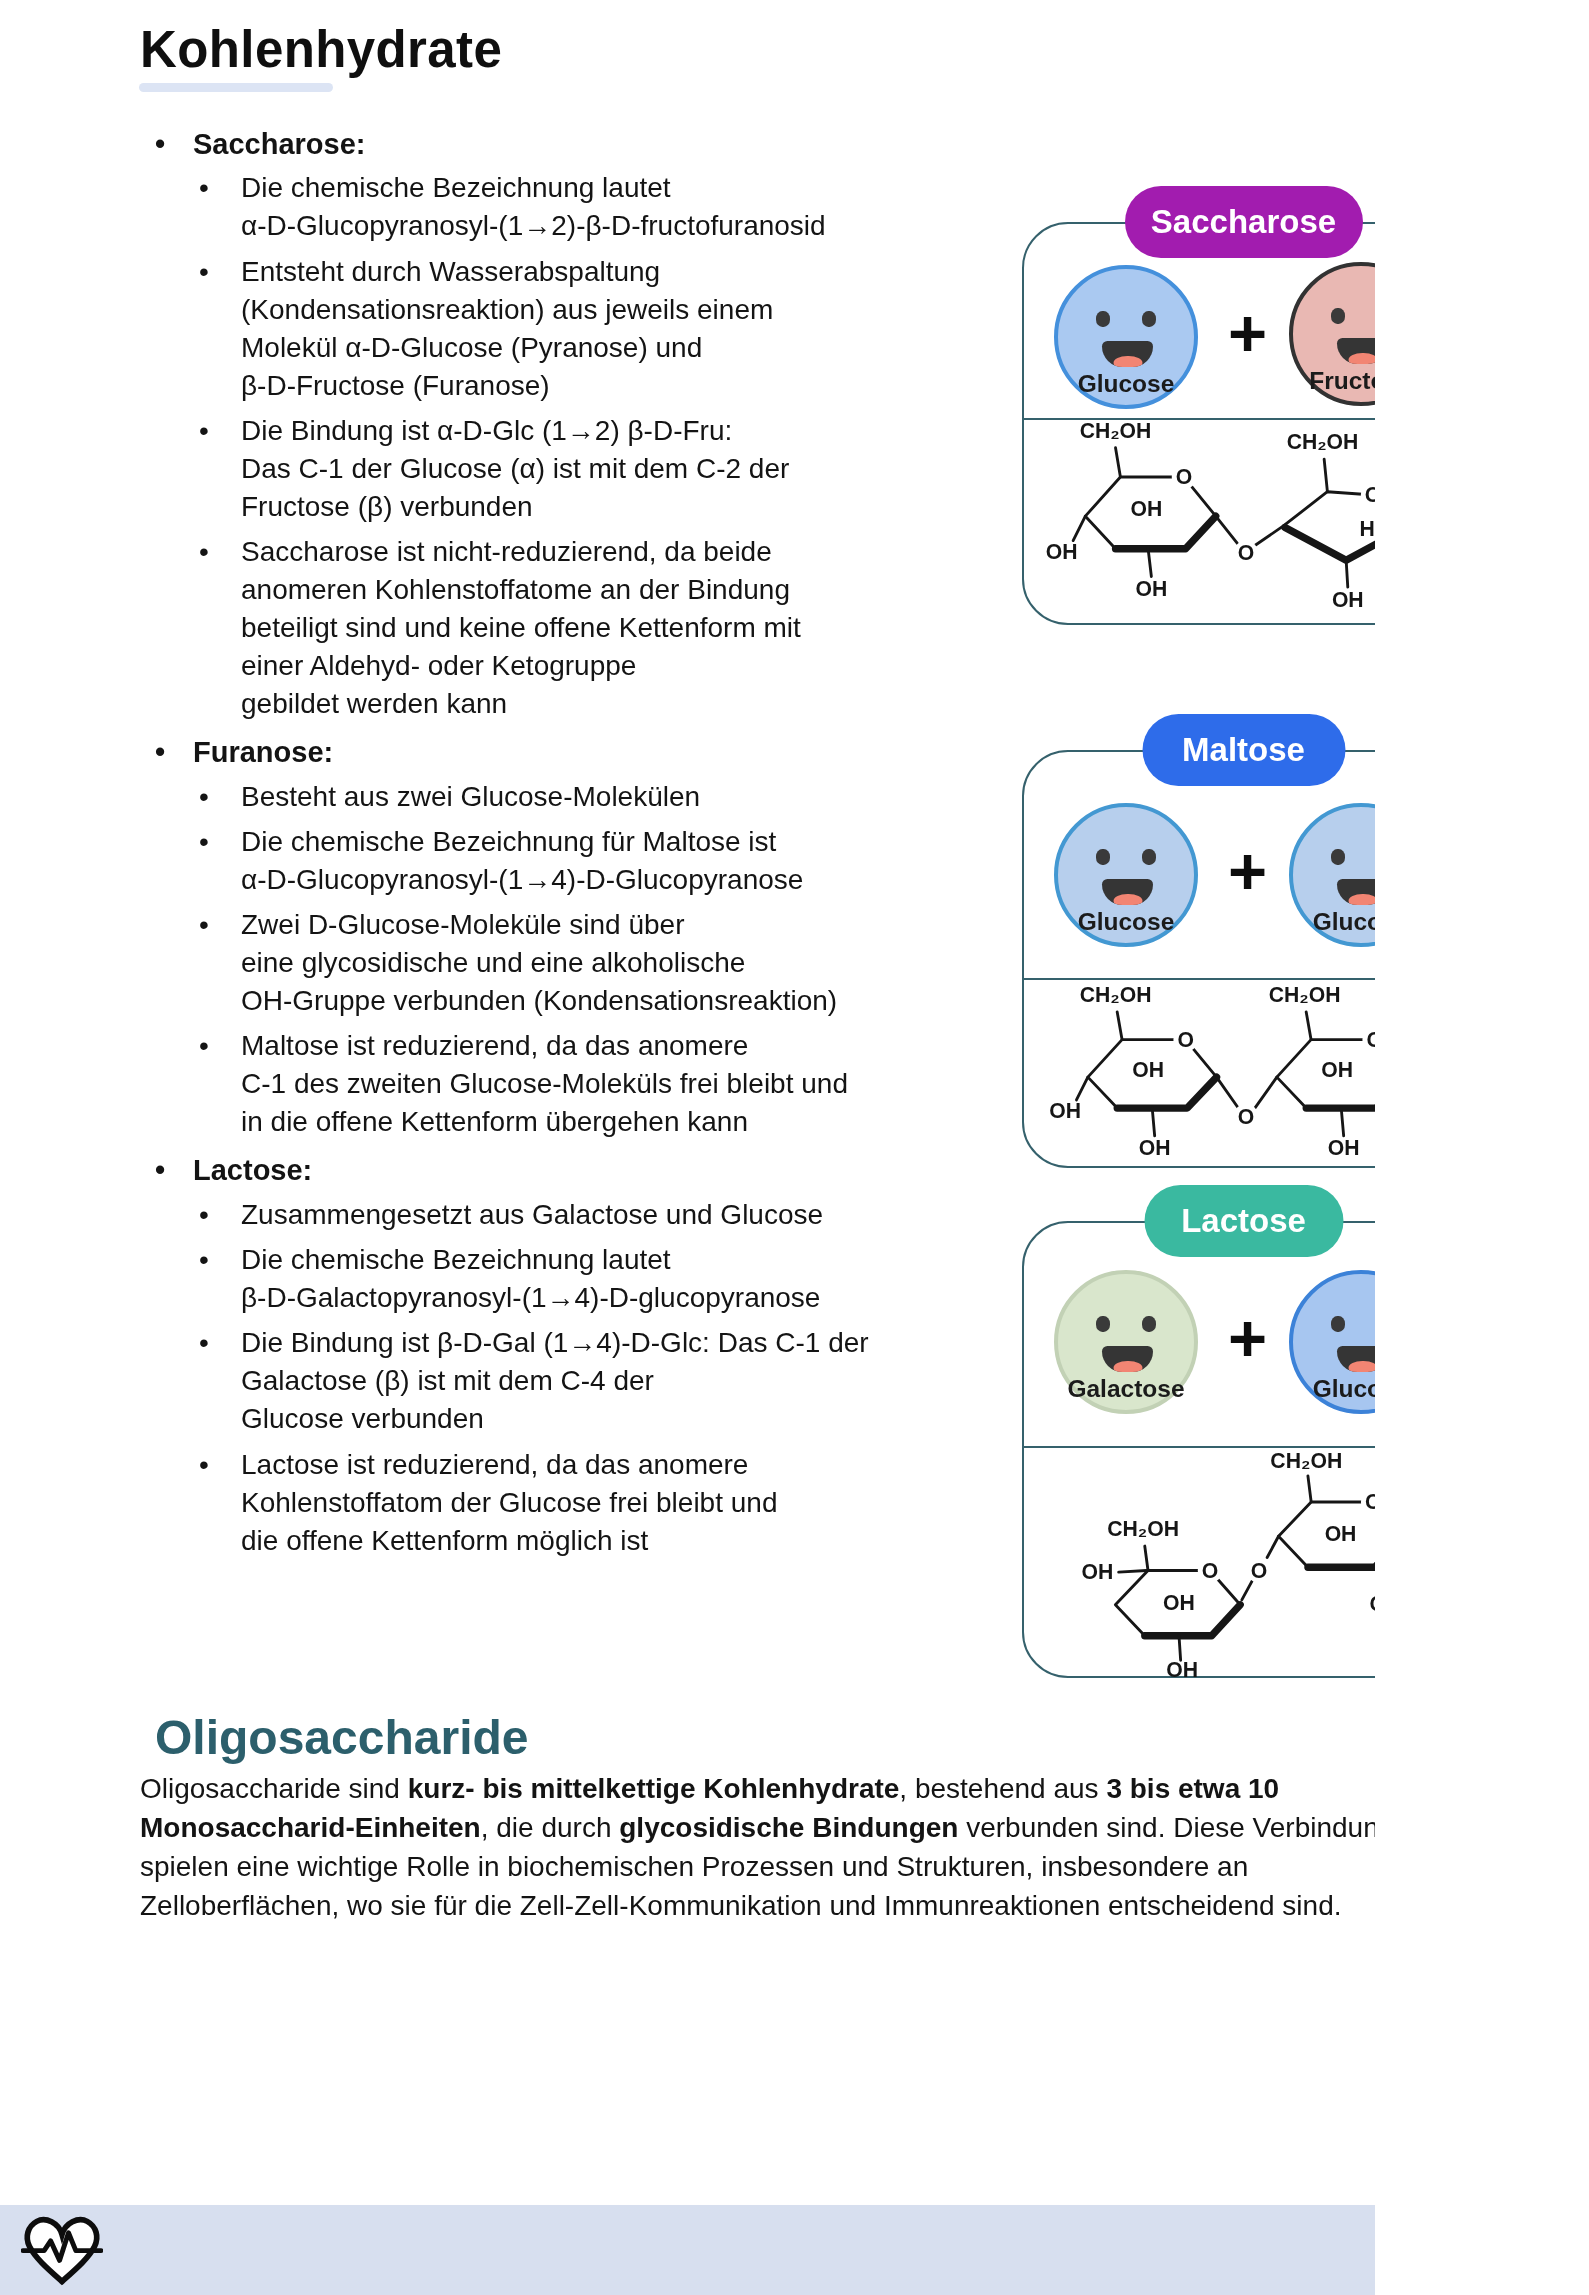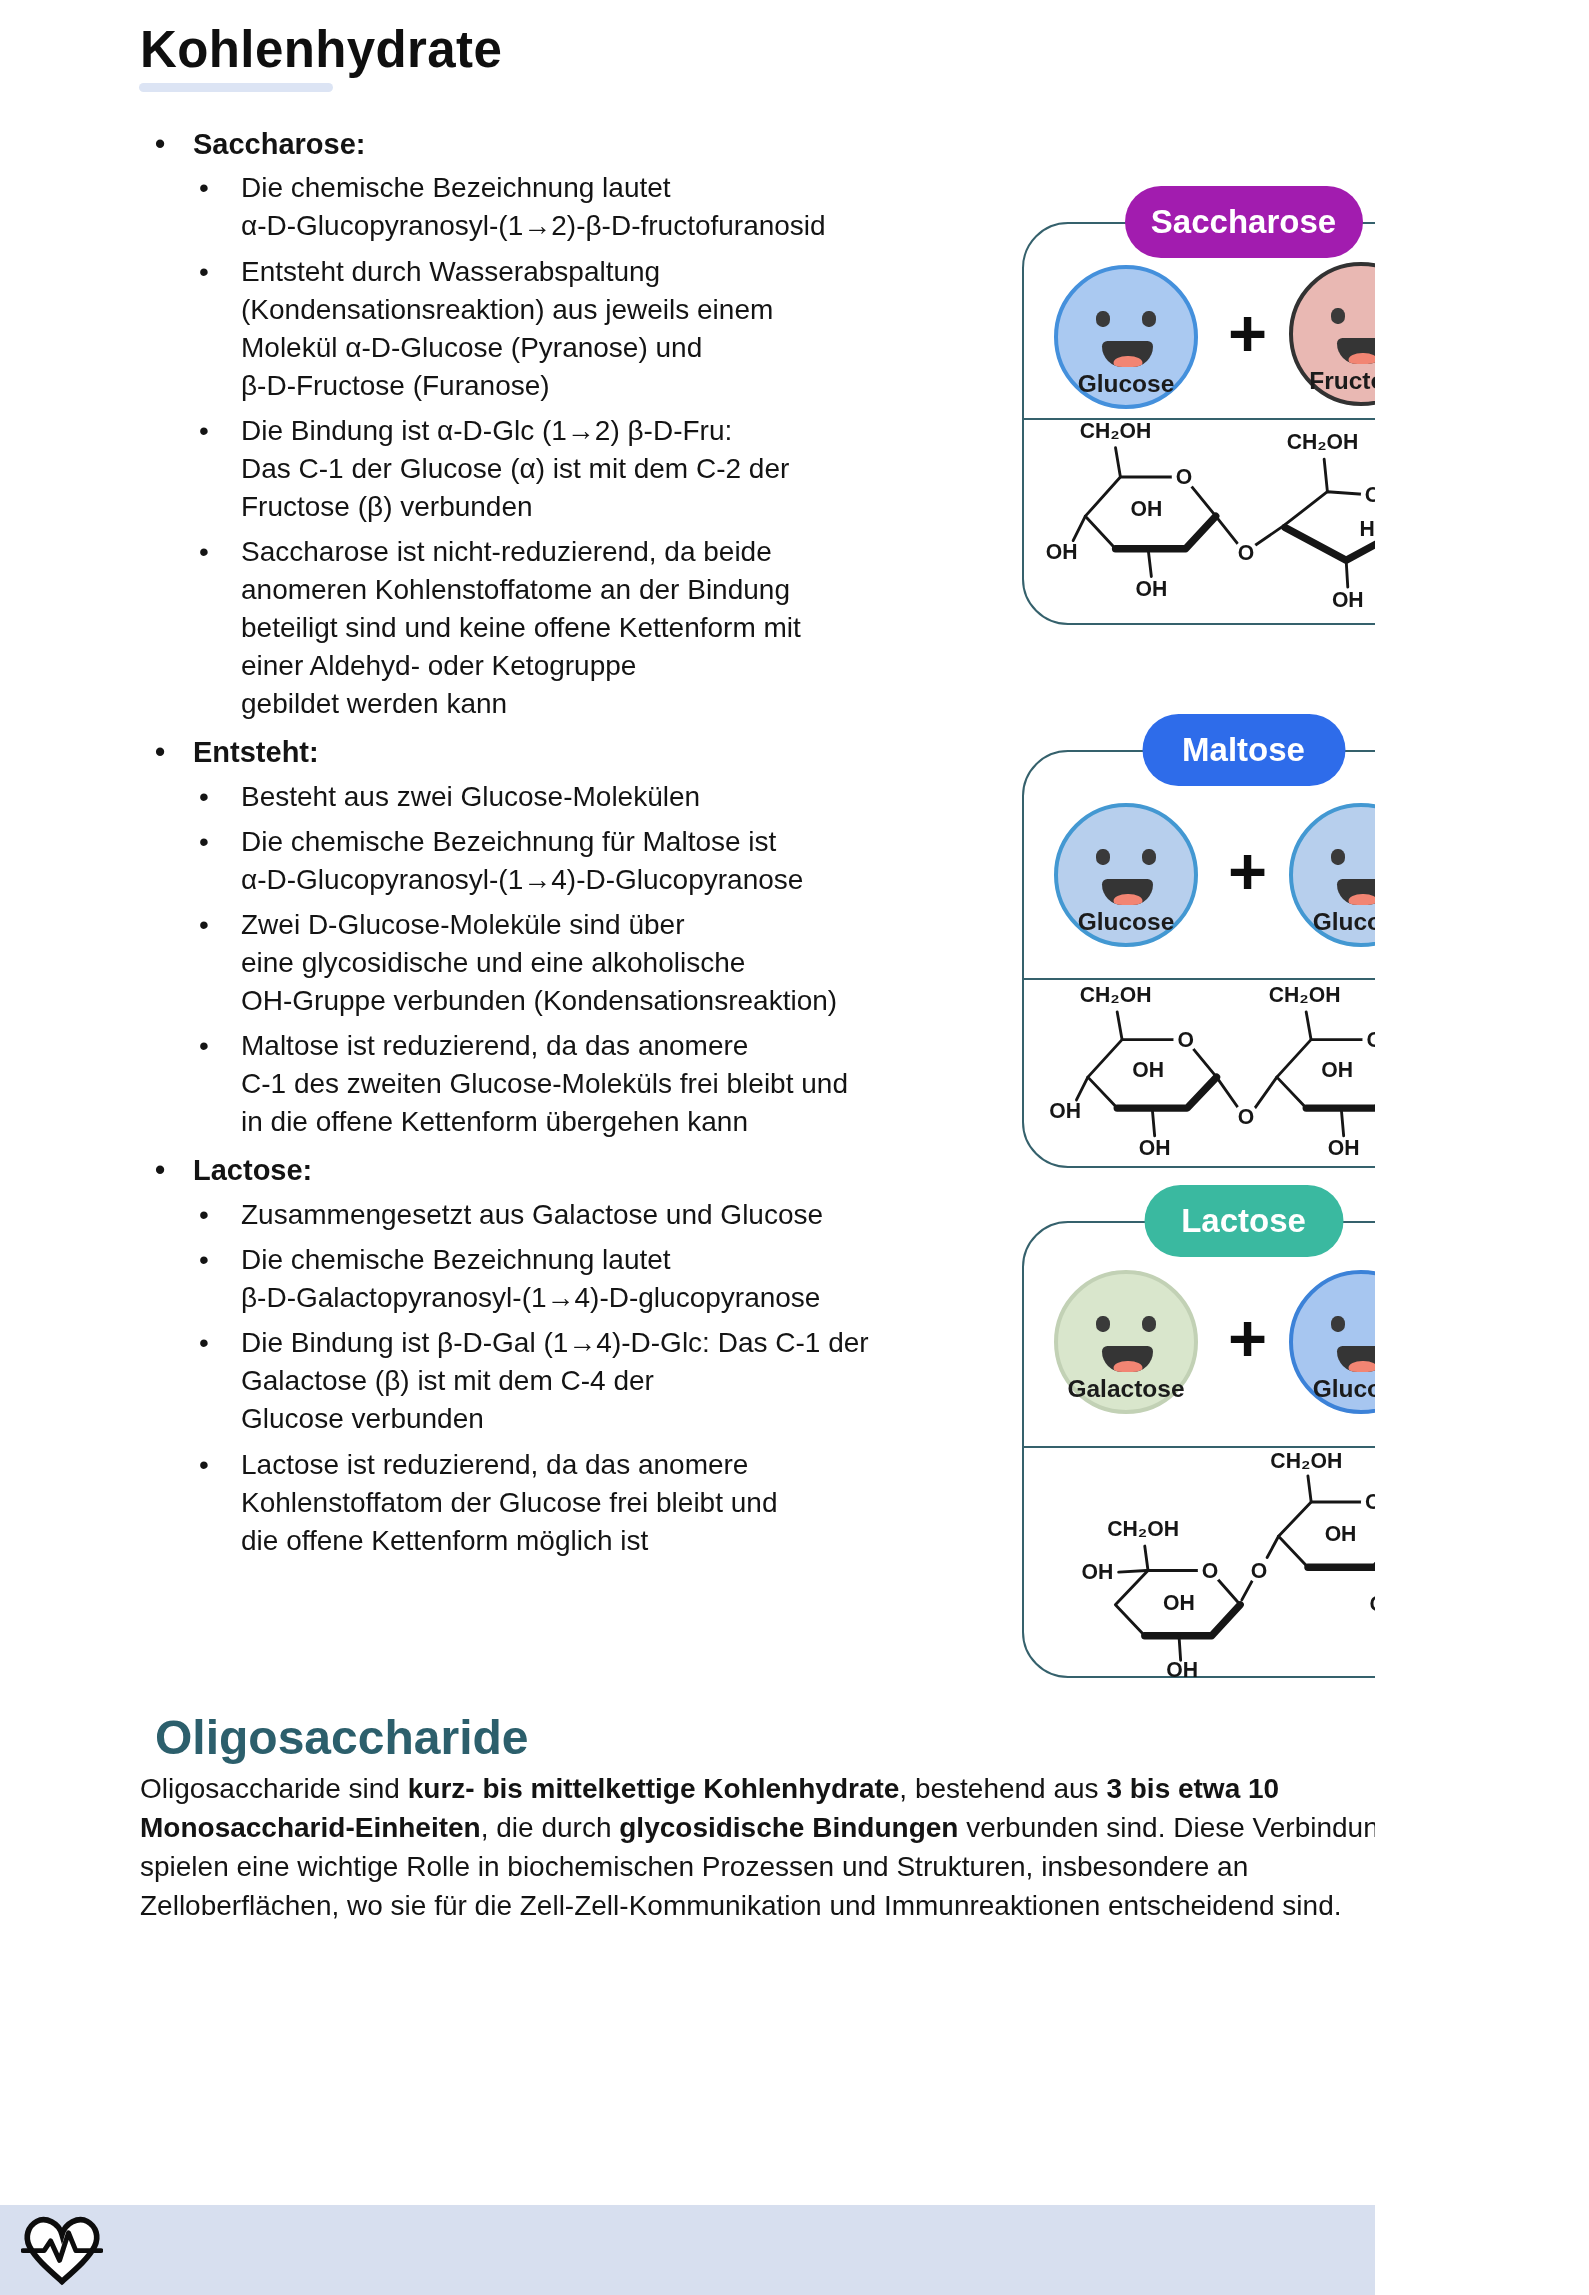--- a/index.html
+++ b/index.html
@@ -60,21 +60,21 @@
 β-D-Fructose (Furanose)</div>
       <div class="li">Die Bindung ist α-D-Glc (1→2) β-D-Fru:
 Das C-1 der Glucose (α) ist mit dem C-2 der
 Fructose (β) verbunden</div>
       <div class="li">Saccharose ist nicht-reduzierend, da beide
 anomeren Kohlenstoffatome an der Bindung
 beteiligt sind und keine offene Kettenform mit
 einer Aldehyd- oder Ketogruppe
 gebildet werden kann</div>
     </div>
-    <div class="sec">Entsteht:</div>
+    <div class="sec">Furanose:</div>
     <div class="sub">
       <div class="li">Besteht aus zwei Glucose-Molekülen</div>
       <div class="li">Die chemische Bezeichnung für Maltose ist
 α-D-Glucopyranosyl-(1→4)-D-Glucopyranose</div>
       <div class="li">Zwei D-Glucose-Moleküle sind über
 eine glycosidische und eine alkoholische
 OH-Gruppe verbunden (Kondensationsreaktion)</div>
       <div class="li">Maltose ist reduzierend, da das anomere
 C-1 des zweiten Glucose-Moleküls frei bleibt und
 in die offene Kettenform übergehen kann</div>

